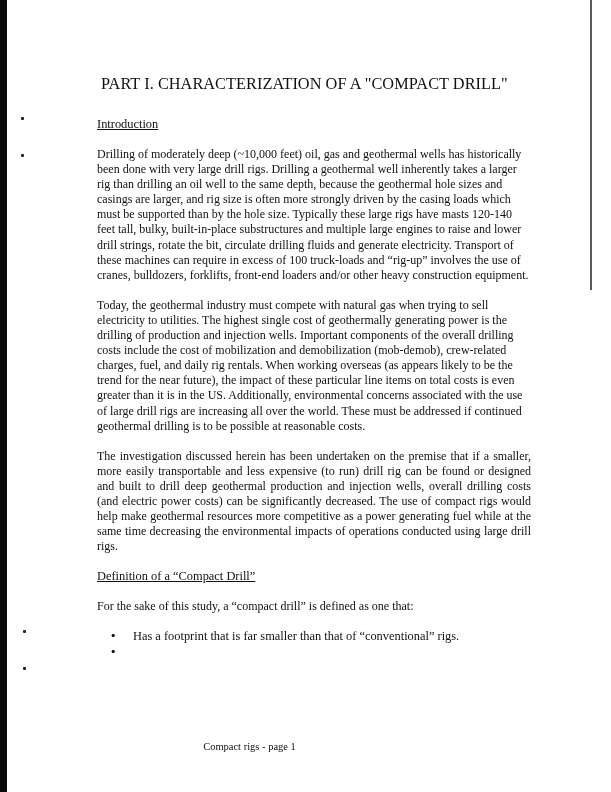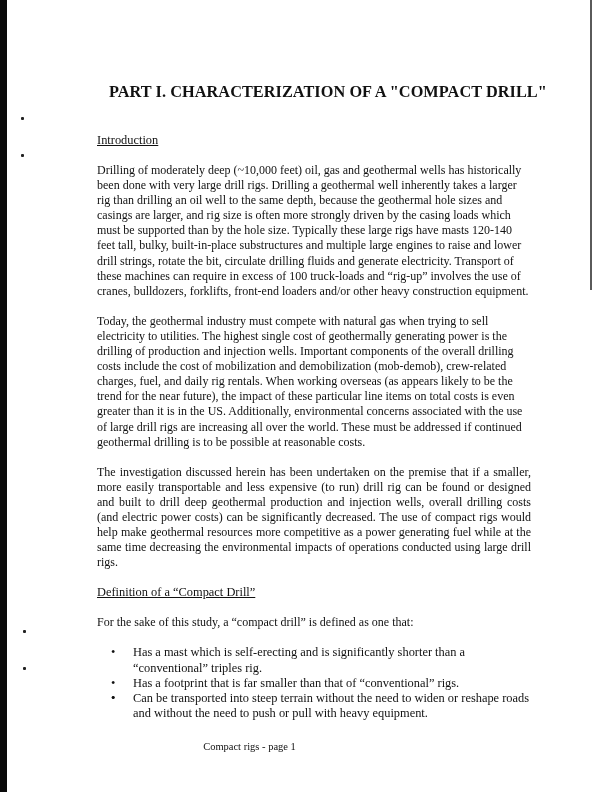--- a/index.html
+++ b/index.html
@@ -34,23 +34,23 @@
       border-radius: 1px;
     }
     .page {
       position: absolute;
       left: 97px;
       top: 70px;
       width: 434px;
     }
     h1.part-title {
       font-family: "Liberation Serif", serif;
-      font-weight: bold;
+      font-weight: normal;
       font-size: 16.3px;
-      margin: 12px;
+      margin: 4px;
       letter-spacing: 0.05px;
       white-space: nowrap;
       line-height: 20px;
     }
     h2.section-heading {
       font-weight: normal;
       font-size: 12.4px;
       text-decoration: underline;
       margin: 0;
       line-height: 15px;
@@ -116,29 +116,27 @@
   <div style="height:15px"></div>
   <h2 class="section-heading">Definition of a “Compact Drill”</h2>
 
   <div style="height:15px"></div>
   <p class="body">For the sake of this study, a “compact drill” is defined as one that:</p>
 
   <div style="height:15px"></div>
   <ul class="criteria">
     <li>
       <span class="bullet">•</span>
-      <span>Has a mast which is self-erecting and is significantly shorter than a “conventional” triples rig.</span>
     </li>
     <li>
       <span class="bullet">•</span>
       <span>Has a footprint that is far smaller than that of “conventional” rigs.</span>
     </li>
     <li>
       <span class="bullet">•</span>
     </li>
     <li>
       <span class="bullet">•</span>
-      <span>Can be transported into steep terrain without the need to widen or reshape roads and without the need to push or pull with heavy equipment.</span>
     </li>
   </ul>
 </div>
 
 <div class="footer">Compact rigs - page 1</div>
 
 </body></html>

